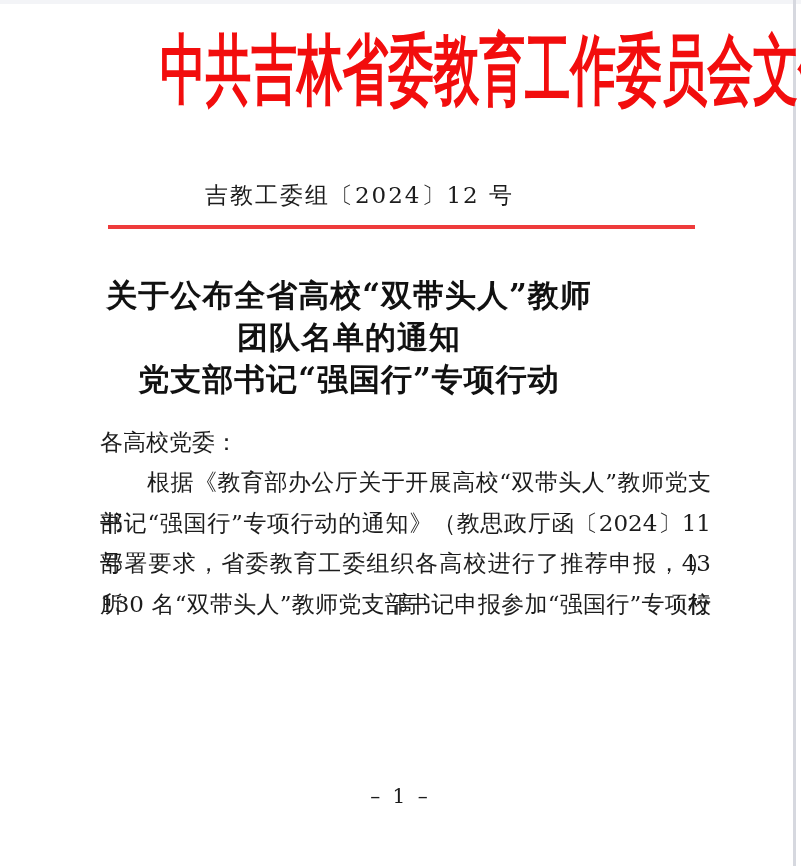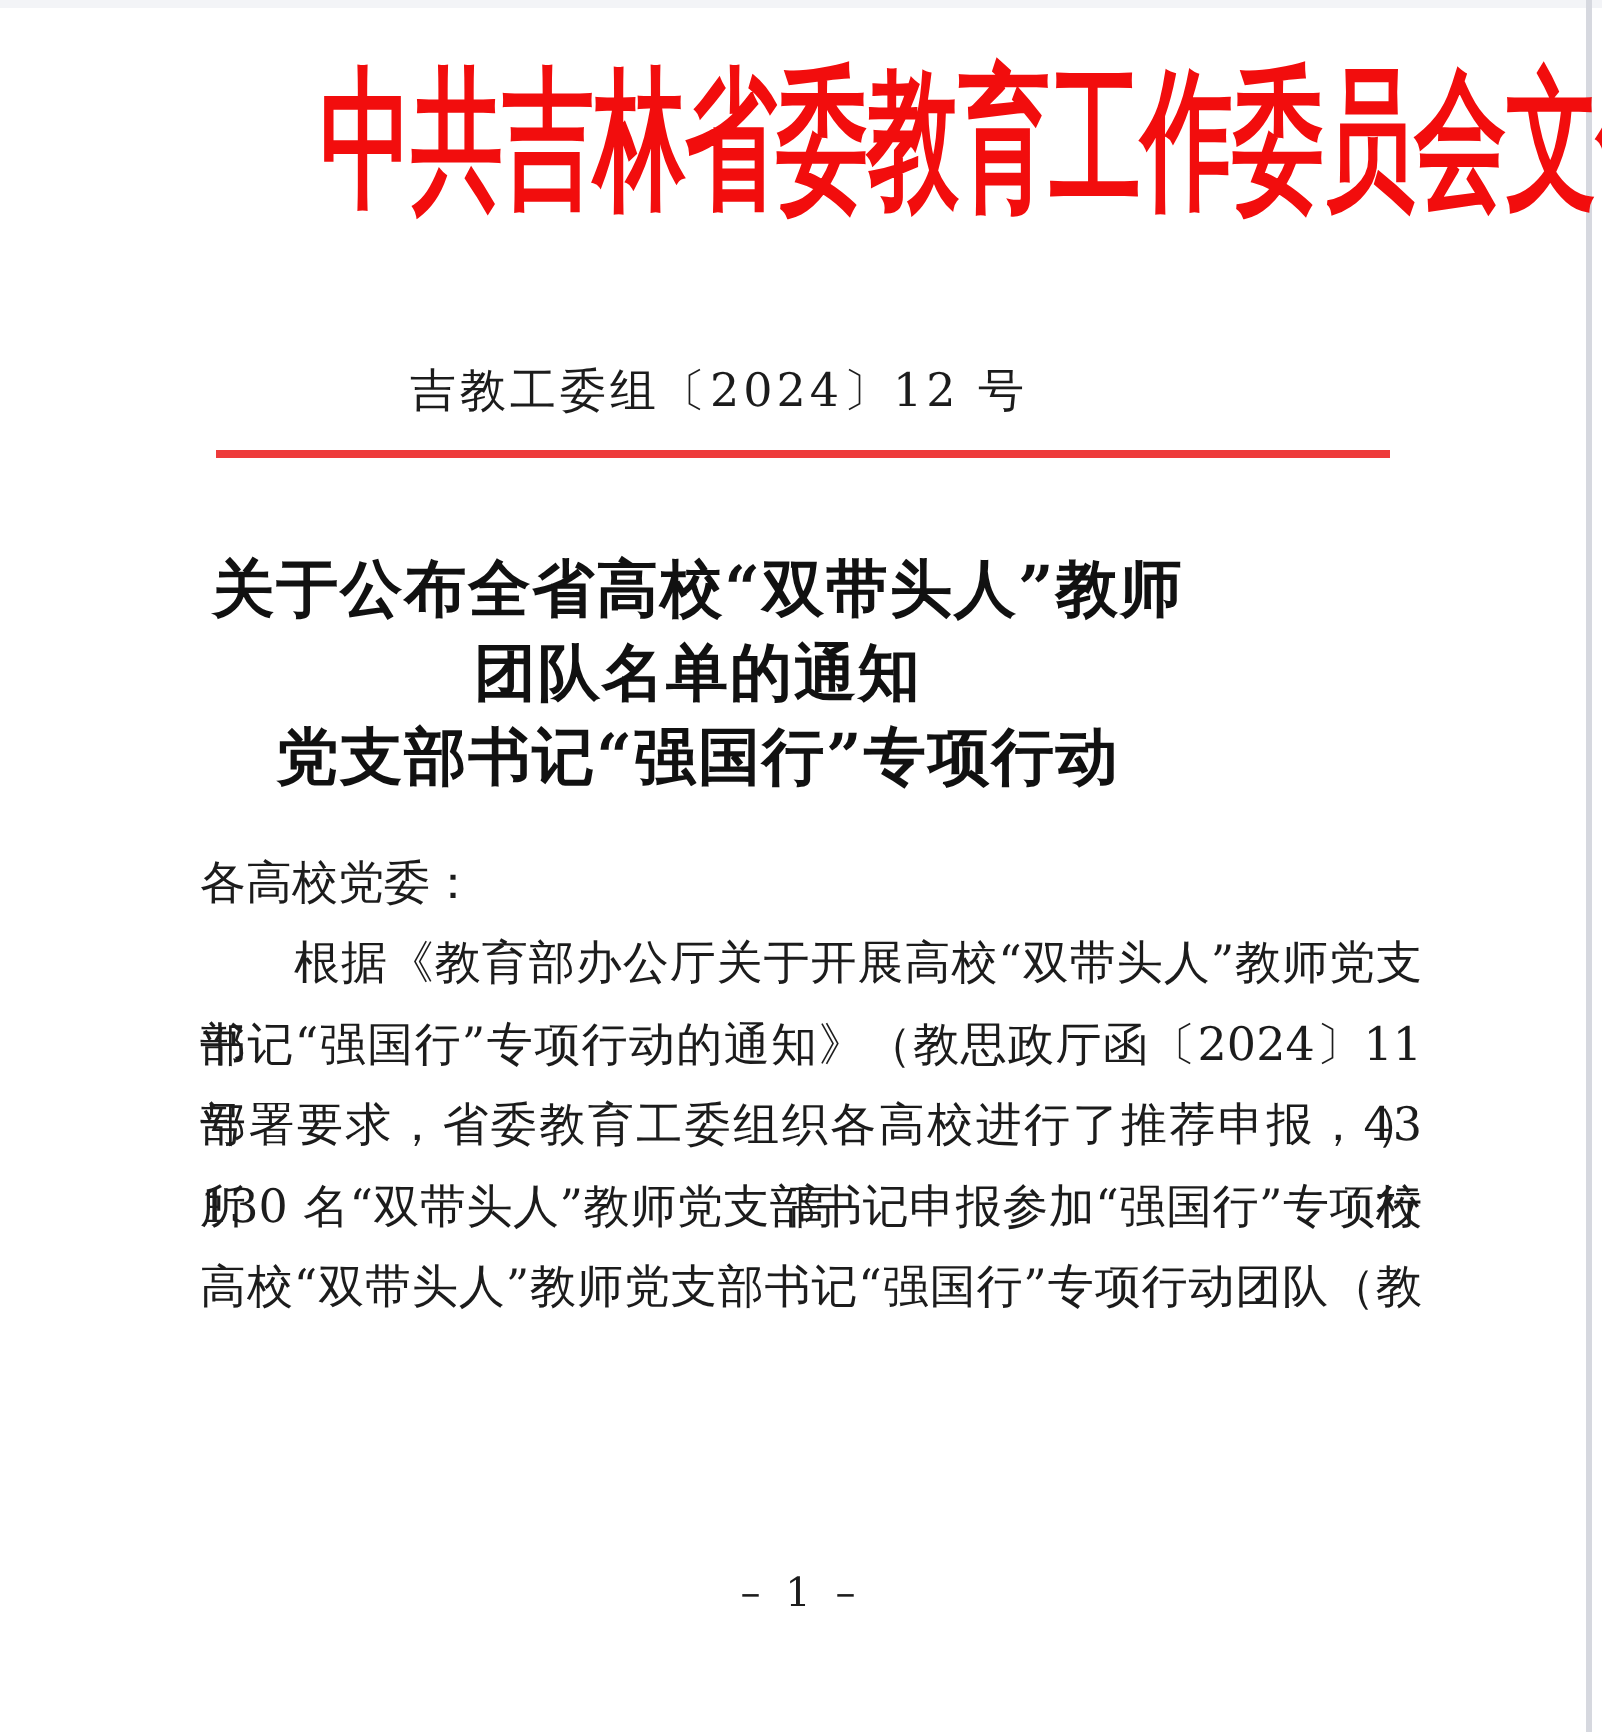--- a/index.html
+++ b/index.html
@@ -100,18 +100,17 @@
     <div>团队名单的通知</div>
     <div>党支部书记“强国行”专项行动</div>
   </div>
 
   <div class="body-block">
     <div class="body-line">各高校党委：</div>
     <div class="body-line justified indent">根据《教育部办公厅关于开展高校“双带头人”教师党支部</div>
     <div class="body-line justified">书记“强国行”专项行动的通知》（教思政厅函〔2024〕11 号）</div>
     <div class="body-line justified">部署要求，省委教育工委组织各高校进行了推荐申报，43 所高校</div>
     <div class="body-line justified">130 名“双带头人”教师党支部书记申报参加“强国行”专项行</div>
-    <div class="body-line justified">高校“双带头人”教师党支部书记“强国行”专项行动团队（教</div>
   </div>
 
   <div class="page-number">– 1 –</div>
 
 </div>
 
 </body></html>

